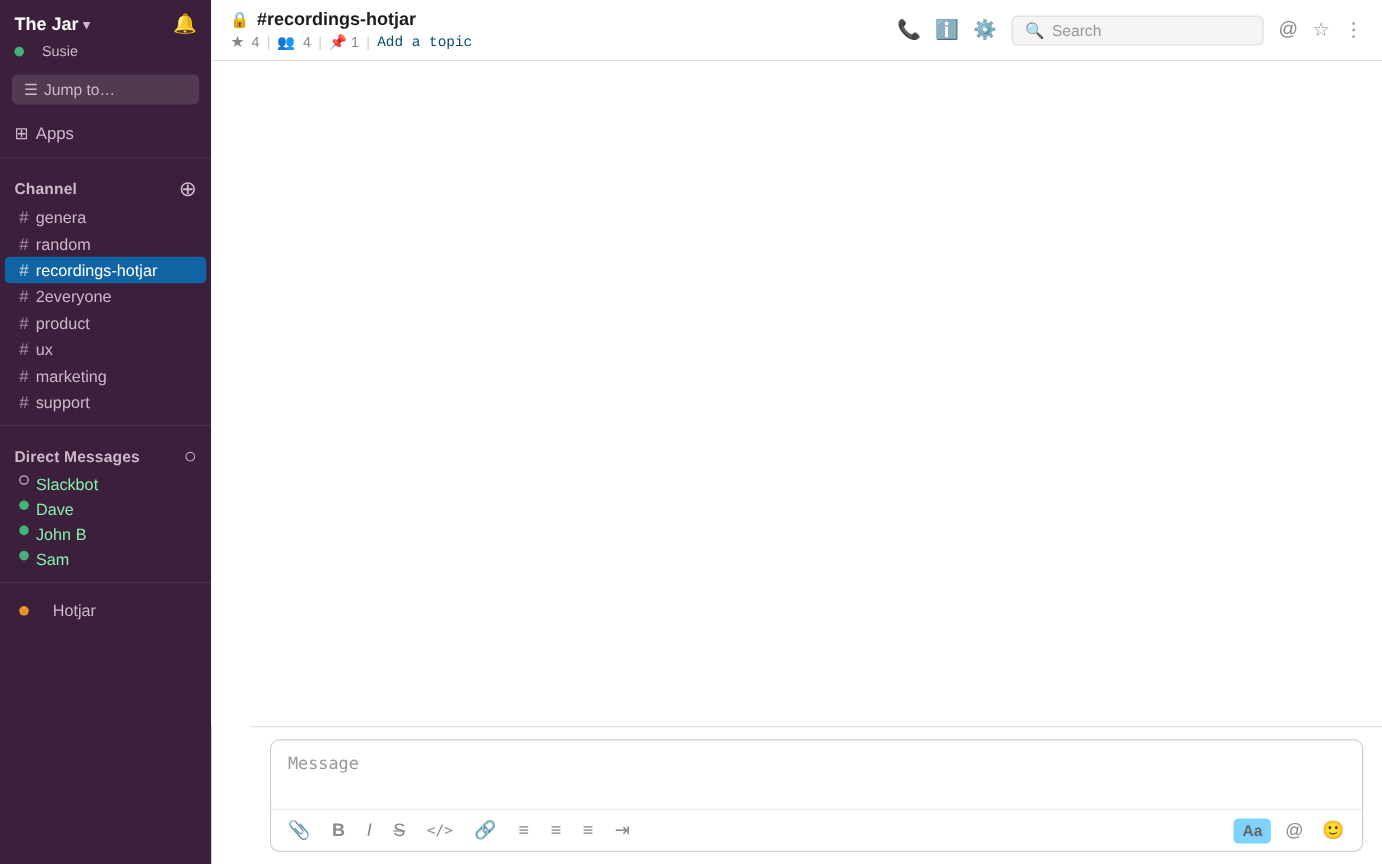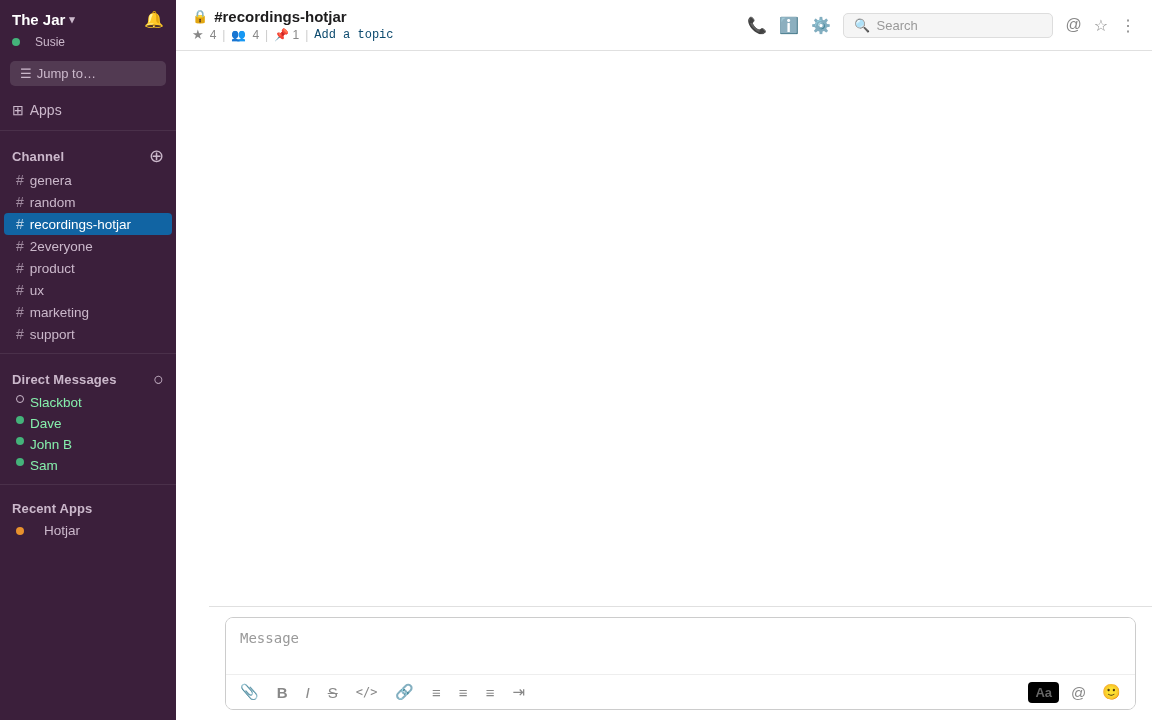--- a/index.html
+++ b/index.html
@@ -320,21 +320,21 @@
       background: none;
       border: none;
       color: #888;
       font-size: 15px;
       cursor: pointer;
       padding: 2px 4px;
       border-radius: 3px;
     }
 
     .aa-btn {
-      background: #000000;
+      background: #7dd3fc;
       border: none;
       border-radius: 4px;
       padding: 3px 7px;
       font-size: 13px;
       font-weight: 600;
       color: #666;
       cursor: pointer;
     }
   </style>
 </head>
@@ -428,23 +428,20 @@
     </div>
     <div class="dm-item">
       <span class="dm-dot online"></span>
       <span>Sam</span>
     </div>
   </div>
 
   <div class="section-divider"></div>
 
   <div class="sidebar-section">
-    <div class="sidebar-section-header">
-      <span>Recent Apps</span>
-    </div>
     <div class="recent-app-item">
       <span class="app-dot"></span>
       <span>Hotjar</span>
     </div>
   </div>
 </div>
 
 <div id="main">
 
   <div id="topbar">

